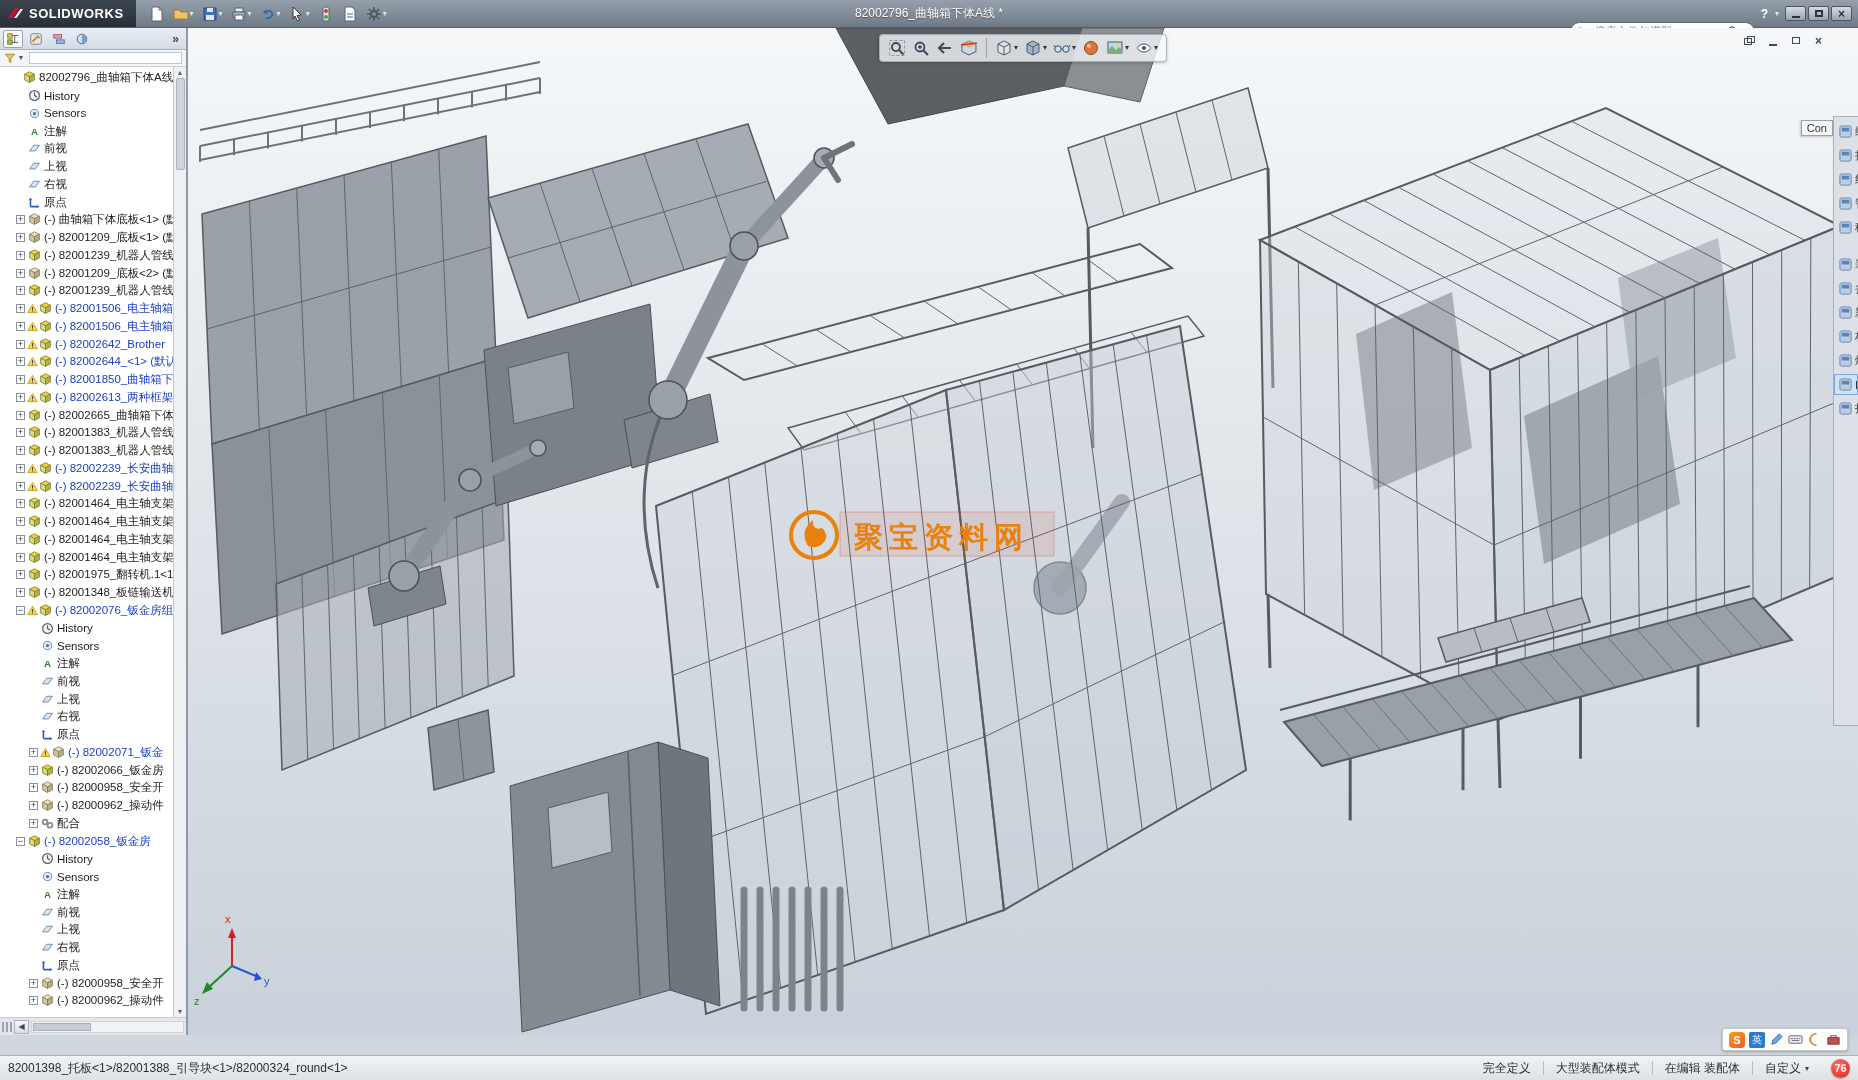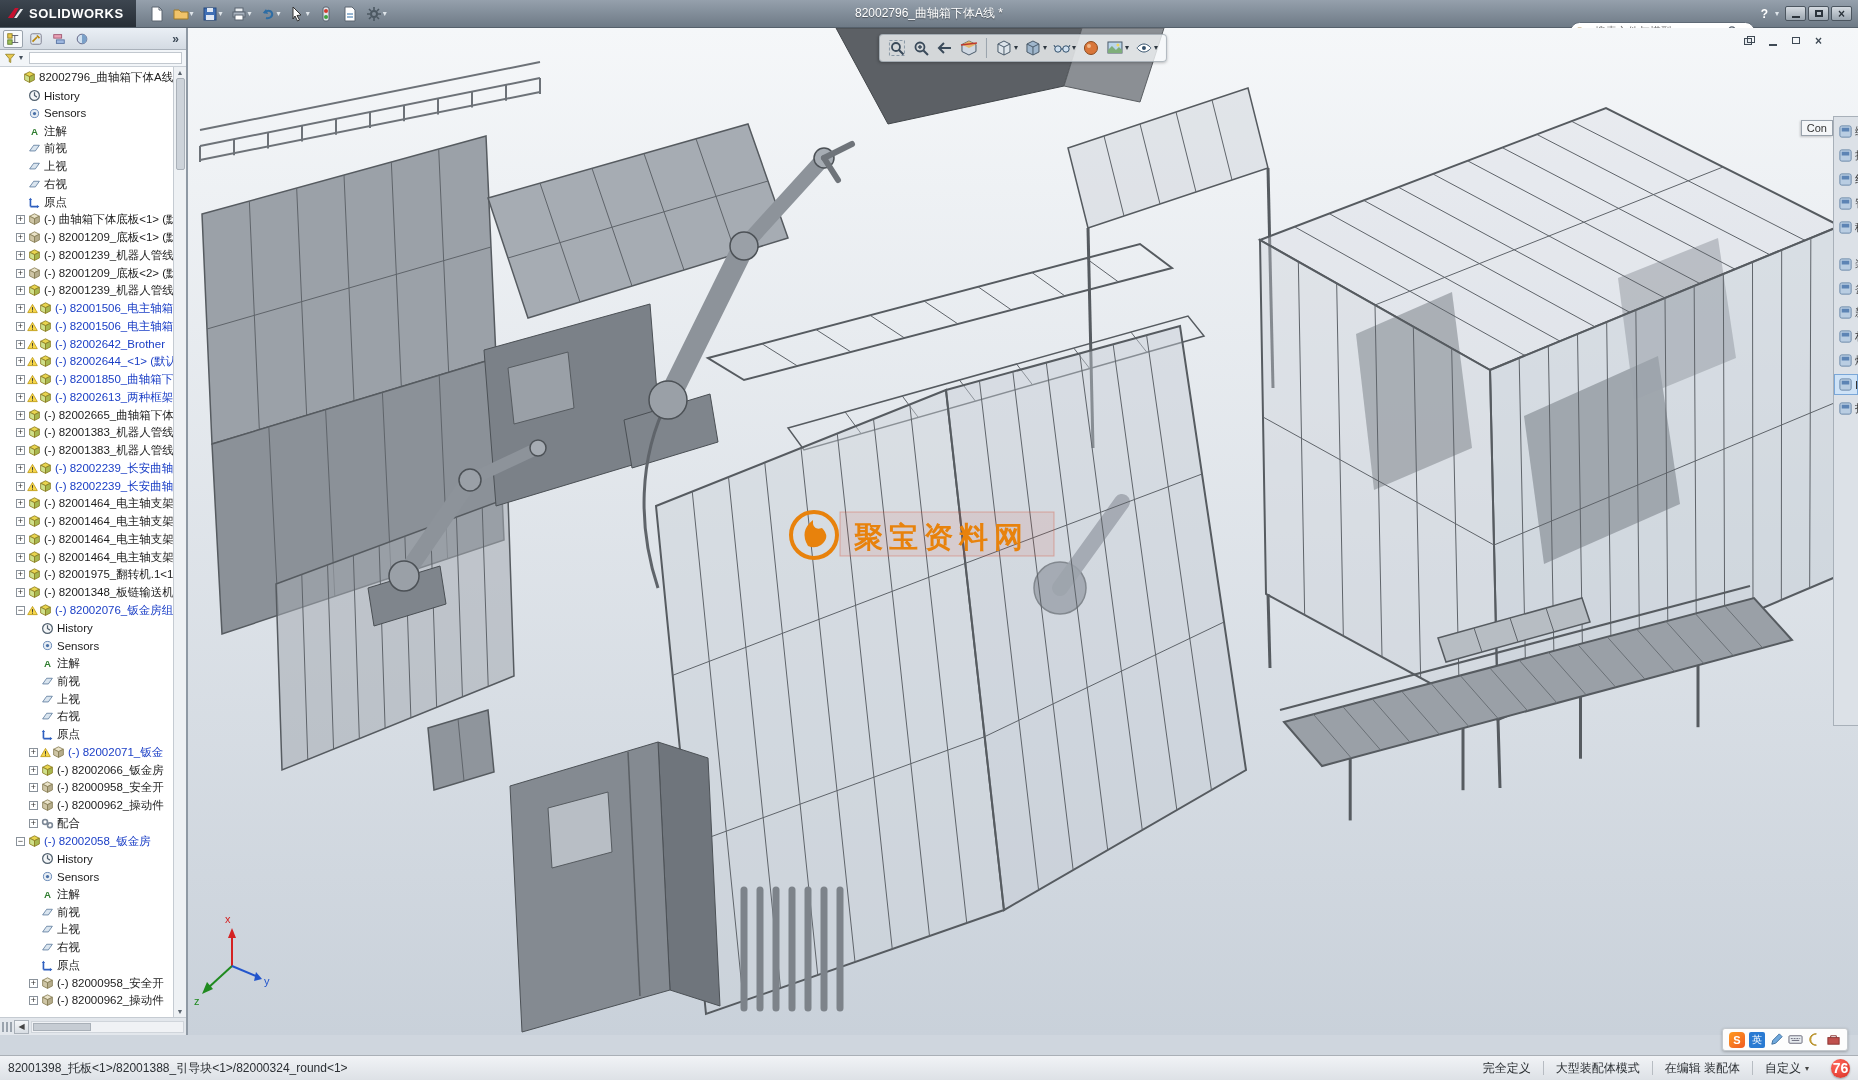--- a/index.html
+++ b/index.html
@@ -88,21 +88,21 @@
   .tab{height:18px;padding:0 14px;display:flex;align-items:center;font-size:11.5px;background:#c3c9d0;border:1px solid #9aa2ab;border-bottom:none;border-radius:3px 3px 0 0;color:#333;}
   .tab.active{background:#fff;color:#000;}
 
   
   .status-bar{position:absolute;left:0;right:0;bottom:0;height:25px;background:linear-gradient(#f1f3f6,#dde1e6);border-top:1px solid #aab0b7;display:flex;align-items:center;padding:0 8px;color:#2b2f33;}
   .status-path{font-size:12px;white-space:nowrap;}
   .status-right{margin-left:auto;display:flex;align-items:center;gap:0;}
   .st-item{font-size:12px;padding:0 12px;white-space:nowrap;}
   .st-sep{width:1px;height:14px;background:#b7bcc2;}
   .st-caret{font-size:8px;color:#444;margin-left:-8px;margin-right:8px;}
-  .badge{width:19px;height:19px;border-radius:50%;background:radial-gradient(circle at 35% 30%,#ff6a5e,#d92b1f);color:#fff;font-size:14px;font-weight:bold;display:flex;align-items:center;justify-content:center;margin-left:14px;box-shadow:0 1px 2px rgba(0,0,0,0.3);}
+  .badge{width:19px;height:19px;border-radius:50%;background:radial-gradient(circle at 35% 30%,#ff6a5e,#d92b1f);color:#fff;font-size:11px;font-weight:bold;display:flex;align-items:center;justify-content:center;margin-left:14px;box-shadow:0 1px 2px rgba(0,0,0,0.3);}
 
   
   .ime-bar{position:absolute;right:10px;bottom:29px;height:23px;background:#fdfdfd;border:1px solid #c3c8cd;border-radius:3px;display:flex;align-items:center;gap:4px;padding:0 6px;box-shadow:0 1px 3px rgba(0,0,0,0.25);}
   .ime-s{width:16px;height:16px;border-radius:4px;background:linear-gradient(140deg,#ff9a1f,#f05a23);color:#fff;font-weight:bold;font-size:11px;display:flex;align-items:center;justify-content:center;}
   .ime-lang{width:16px;height:16px;border-radius:2px;background:#2a7ad2;color:#fff;font-size:10px;display:flex;align-items:center;justify-content:center;}
   .ime-ic{display:flex;width:15px;height:15px;}
   .icon{display:inline-flex;}
   .icon svg{width:100%;height:100%;display:block;}
 </style>
 </head>

